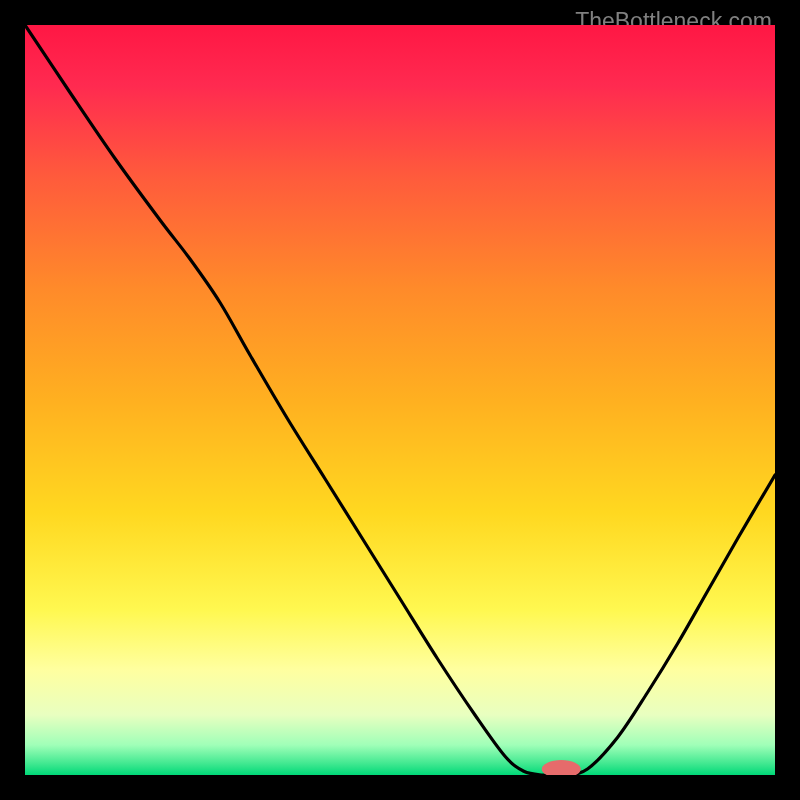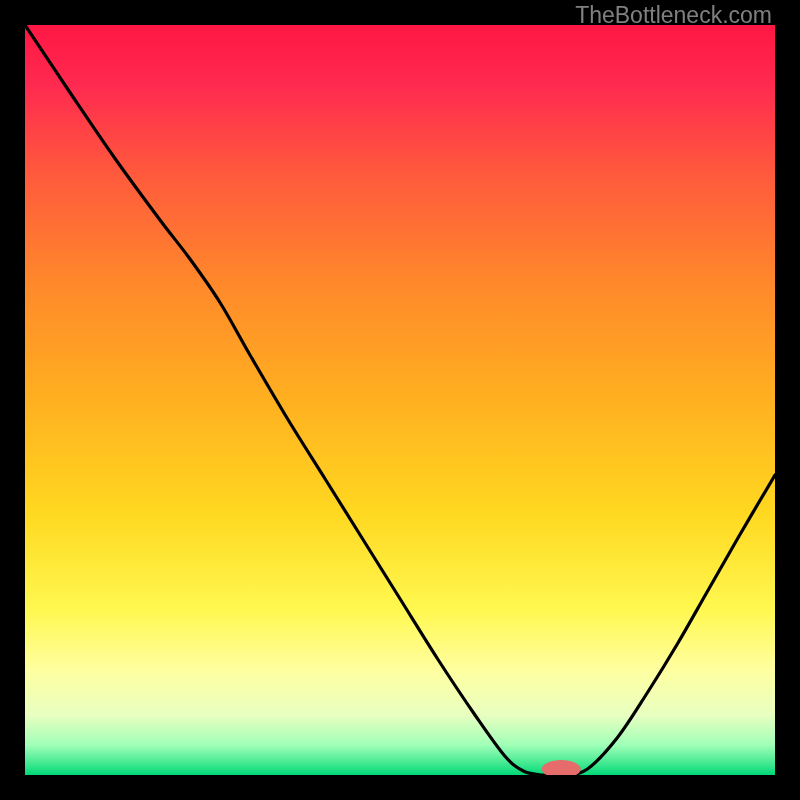--- a/index.html
+++ b/index.html
@@ -30,21 +30,21 @@
   }
   .curve-svg {
     position: absolute;
     top: 0;
     left: 0;
     width: 100%;
     height: 100%;
   }
   .watermark {
     position: absolute;
-    top: 2px;
+    top: 8px;
     right: 28px;
     color: #808080;
     font-size: 23px;
     font-weight: 500;
     letter-spacing: 0px;
   }
 </style>
 </head>
 <body>
 

